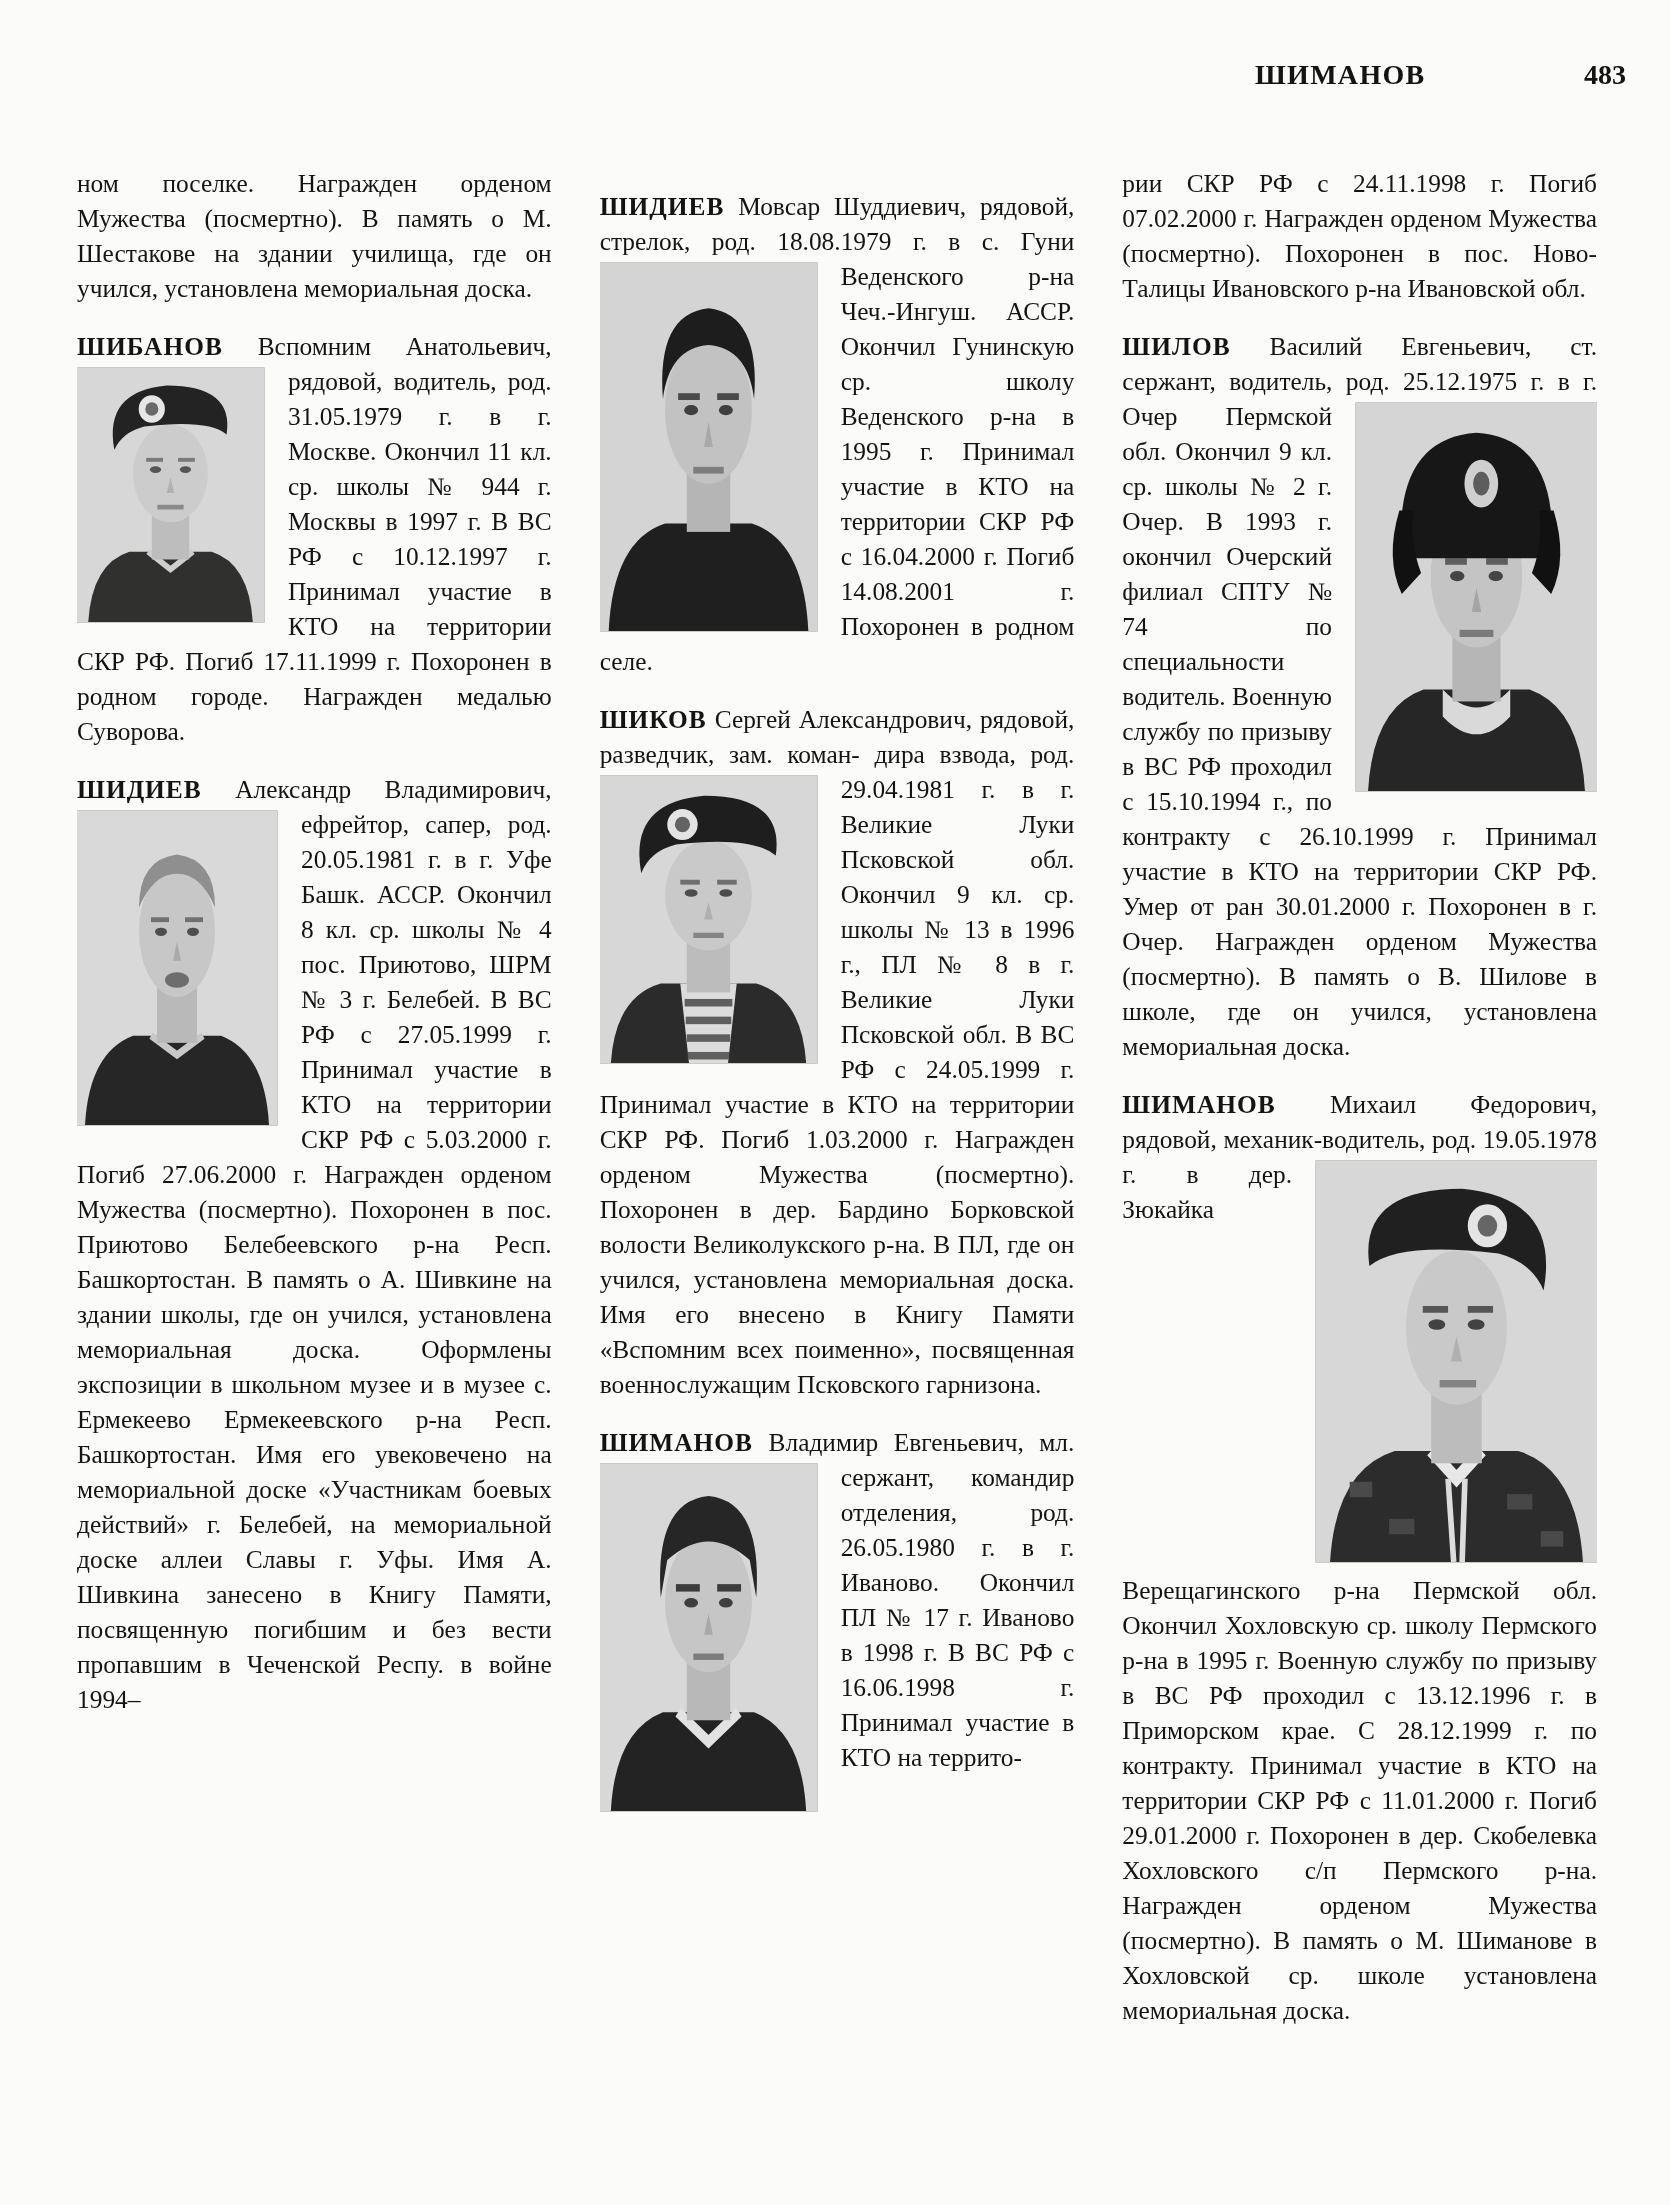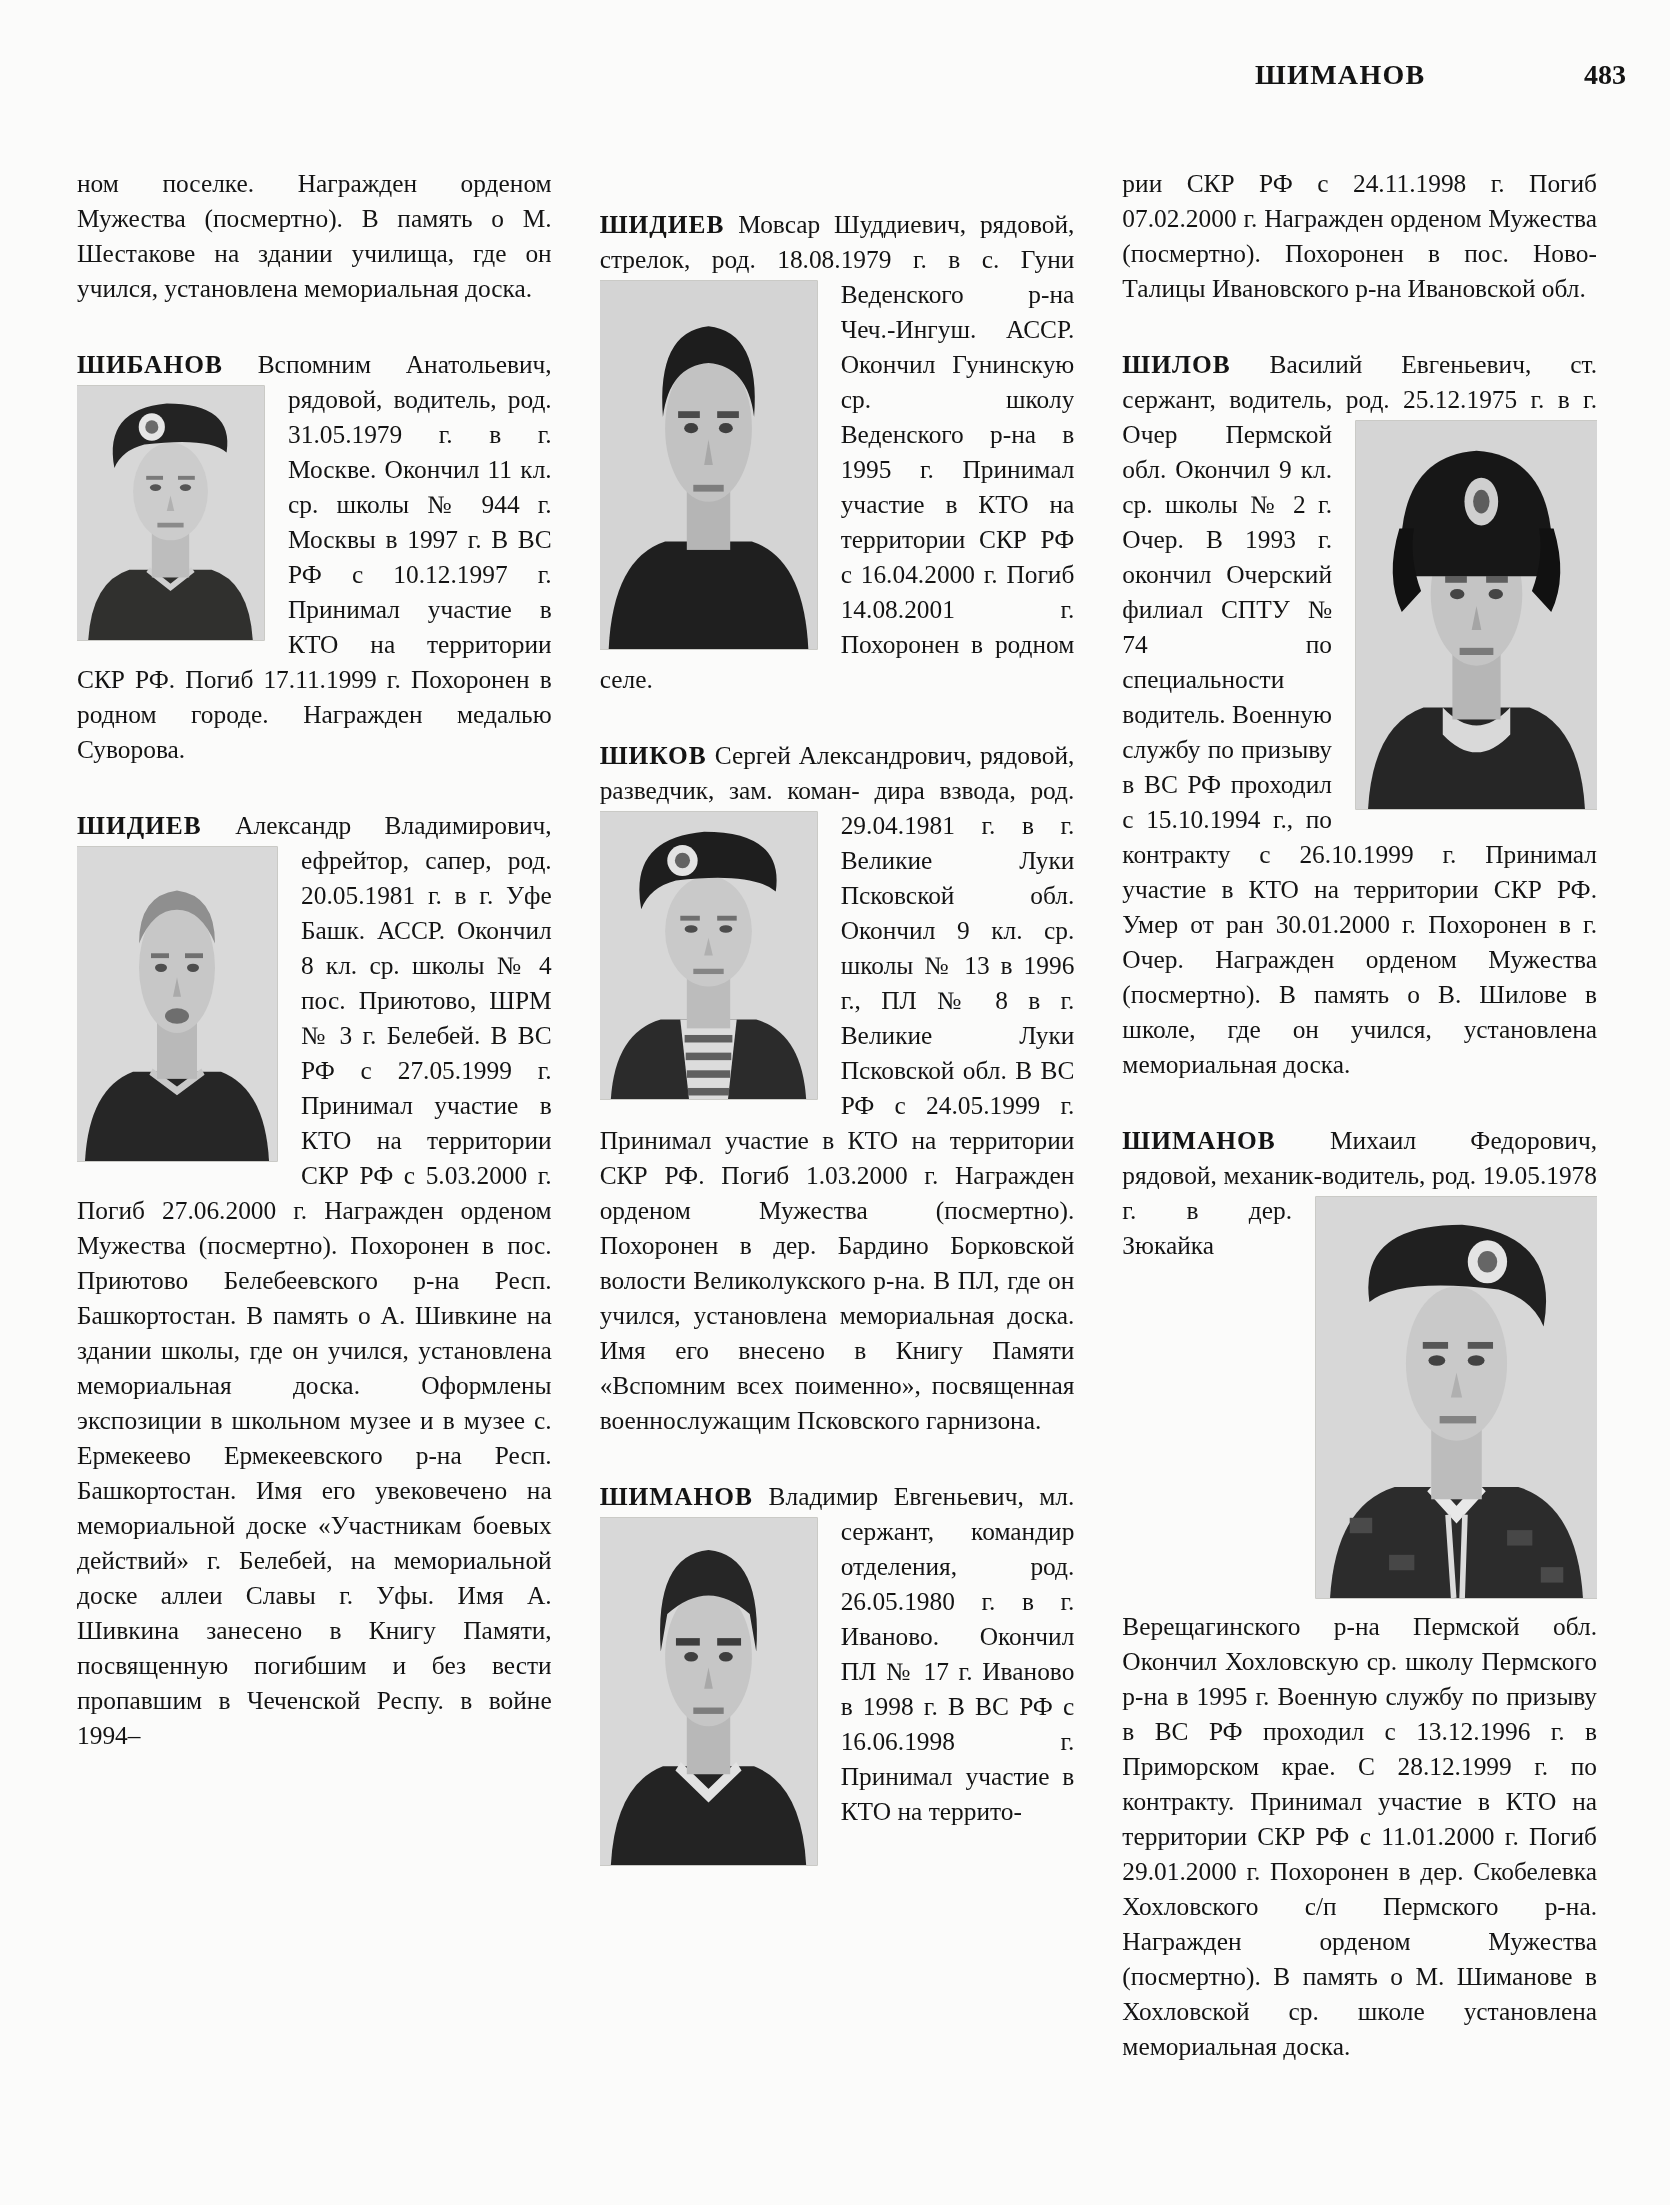--- a/index.html
+++ b/index.html
@@ -25,21 +25,21 @@
     width:1520px;height:2011px;
     display:flex;gap:48px;
   }
   .col{
     width:478px;height:100%;
     font-size:25.4px;line-height:35px;
     text-align:justify;
     overflow:hidden;
   }
   .col p{margin:0;}
-  .col p.entry{margin-top:41px;}
+  .col p.entry{margin-top:23px;}
   .surname{font-weight:bold;letter-spacing:1px;}
   .photo{
     float:left;
     background:#d6d6d6;
     box-shadow:0 0 0 0.7px #b5b5b0;
     margin:4px 24px 10.7px 0;
   }
   .photo.right{float:right;margin:4px 0 10.7px 24px;}
   .photo svg{width:100%;height:100%;display:block;}
   .defs{position:absolute;width:0;height:0;overflow:hidden;}

